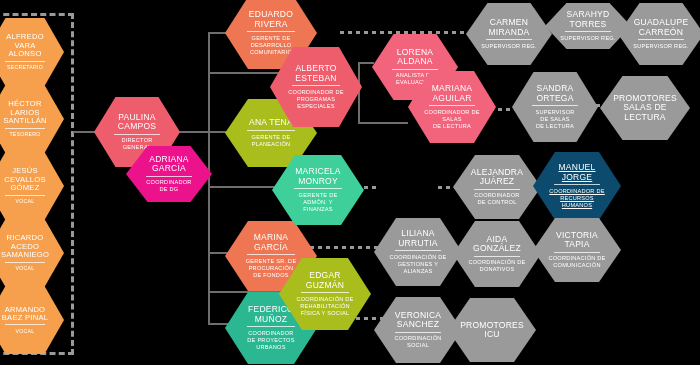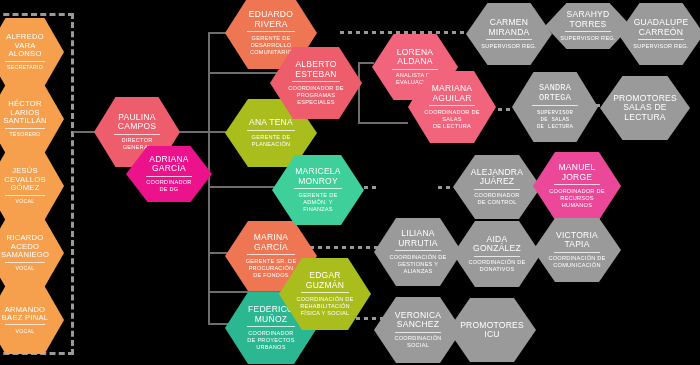--- a/index.html
+++ b/index.html
@@ -206,21 +206,21 @@
 
   <div class="node" style="left:225px;top:292px;width:92px;height:72px;background:#2BB792;">
     <div class="nm">FEDERICO
 MUÑOZ</div>
     <div class="rule"></div>
     <div class="rl">COORDINADOR
 DE PROYECTOS
 URBANOS</div>
   </div>
 
-  <div class="node" style="left:270px;top:47px;width:92px;height:72px;background:#EE5D6C;">
+  <div class="node" style="left:270px;top:47px;width:92px;height:80px;background:#EE5D6C;">
     <div class="nm">ALBERTO
 ESTEBAN</div>
     <div class="rule"></div>
     <div class="rl">COORDINADOR DE
 PROGRAMAS
 ESPECIALES</div>
   </div>
 
   <div class="node" style="left:272px;top:155px;width:92px;height:70px;background:#3ECF9A;">
     <div class="nm">MARICELA
@@ -271,21 +271,21 @@
     <div class="rl">SUPERVISOR REG.</div>
   </div>
 
   <div class="node" style="left:618px;top:3px;width:86px;height:62px;background:#9A9A9A;">
     <div class="nm">GUADALUPE
 CARREÓN</div>
     <div class="rule"></div>
     <div class="rl">SUPERVISOR REG.</div>
   </div>
 
-  <div class="node" style="left:512px;top:72px;width:86px;height:70px;background:#9A9A9A;font-family:Liberation Mono, monospace;">
+  <div class="node" style="left:512px;top:72px;width:86px;height:70px;background:#9A9A9A;">
     <div class="nm">SANDRA
 ORTEGA</div>
     <div class="rule"></div>
     <div class="rl">SUPERVISOR
 DE SALAS
 DE LECTURA</div>
   </div>
 
   <div class="node noRule" style="left:600px;top:76px;width:90px;height:64px;background:#9A9A9A;">
     <div class="nm">PROMOTORES
@@ -296,21 +296,21 @@
 
 
   <div class="node" style="left:453px;top:155px;width:88px;height:64px;background:#9A9A9A;">
     <div class="nm">ALEJANDRA
 JUÁREZ</div>
     <div class="rule"></div>
     <div class="rl">COORDINADOR
 DE CONTROL</div>
   </div>
 
-  <div class="node" style="left:533px;top:152px;width:88px;height:68px;background:#ec4899;">
+  <div class="node" style="left:533px;top:152px;width:88px;height:68px;background:#0c4a6e;text-decoration:underline;">
     <div class="nm">MANUEL
 JORGE</div>
     <div class="rule"></div>
     <div class="rl">COORDINADOR DE
 RECURSOS
 HUMANOS</div>
   </div>
 
   <div class="node" style="left:374px;top:218px;width:88px;height:68px;background:#9A9A9A;">
     <div class="nm">LILIANA

